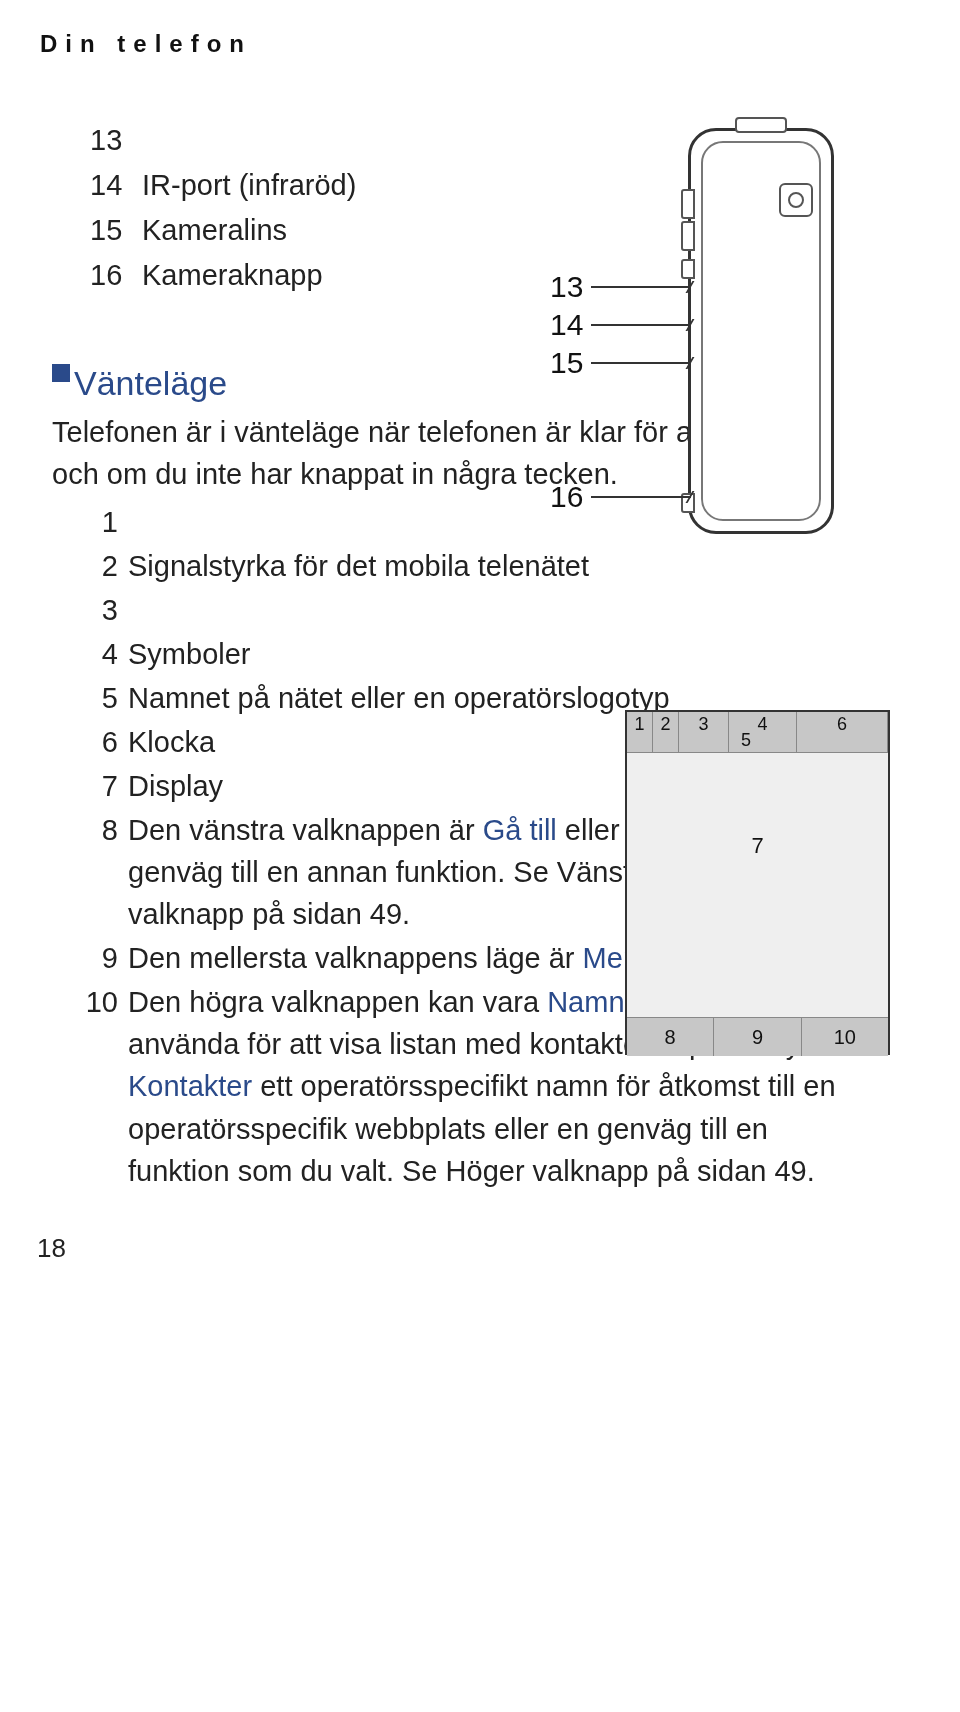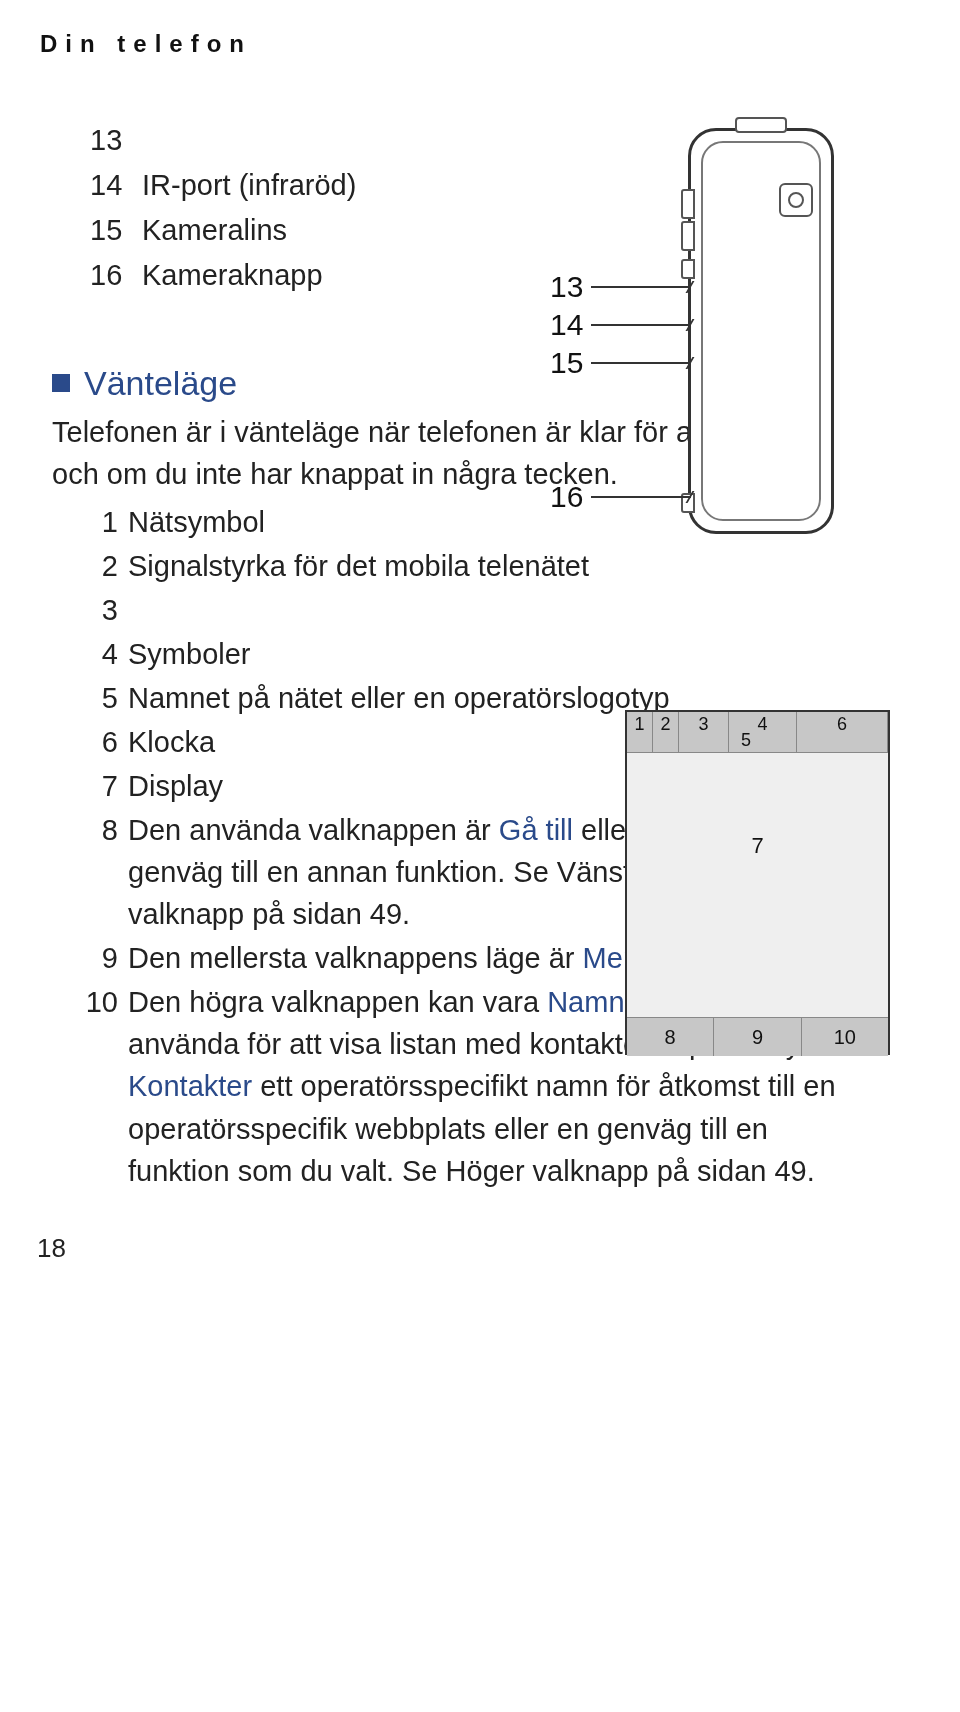--- a/index.html
+++ b/index.html
@@ -33,22 +33,22 @@
   }
   .parts-list .row {
     display: flex;
     gap: 10px;
   }
   .parts-list .num {
     width: 42px;
   }
   .section-head {
     display: flex;
-    align-items: center;
-    gap: 14px;
+    align-items: flex-start;
+    gap: 4px;
     margin-top: 66px;
     margin-left: 12px;
   }
   .square-bullet {
     width: 18px;
     height: 18px;
     background: #2a4a8a;
   }
   .section-title {
     font-size: 34px;
@@ -318,21 +318,20 @@
   <div class="section-head">
     <span class="square-bullet"></span>
     <span class="section-title">Vänteläge</span>
   </div>
 
   <div class="body-text">Telefonen är i vänteläge när telefonen är klar för användning och om du inte har knappat in några tecken.</div>
 
   <div class="numbered-block">
     <div class="nrow">
         <span class="n">1</span>
-        <span class="t">Nätsymbol</span>
       </div>
     <div class="nrow">
         <span class="n">2</span>
         <span class="t">Signalstyrka för det mobila telenätet</span>
       </div>
     <div class="nrow">
         <span class="n">3</span>
       </div>
     <div class="nrow">
         <span class="n">4</span>
@@ -346,21 +345,21 @@
         <span class="n">6</span>
         <span class="t">Klocka</span>
       </div>
     <div class="nrow">
         <span class="n">7</span>
         <span class="t">Display</span>
       </div>
     <div class="nrow">
       <span class="n">8</span>
       <span class="t">
-        <span>Den använda valknappen är </span><span class="em-blue">Gå till</span><span> eller en genväg till en annan funktion. Se Vänster valknapp på sidan 49.</span>
+        <span>Den vänstra valknappen är </span><span class="em-blue">Gå till</span><span> eller en genväg till en annan funktion. Se Vänster valknapp på sidan 49.</span>
       </span>
     </div>
     <div class="nrow">
       <span class="n">9</span>
       <span class="t-wide">
         <span>Den mellersta valknappens läge är </span><span class="em-blue">Meny</span><span>.</span>
       </span>
     </div>
     <div class="nrow">
       <span class="n">10</span>

